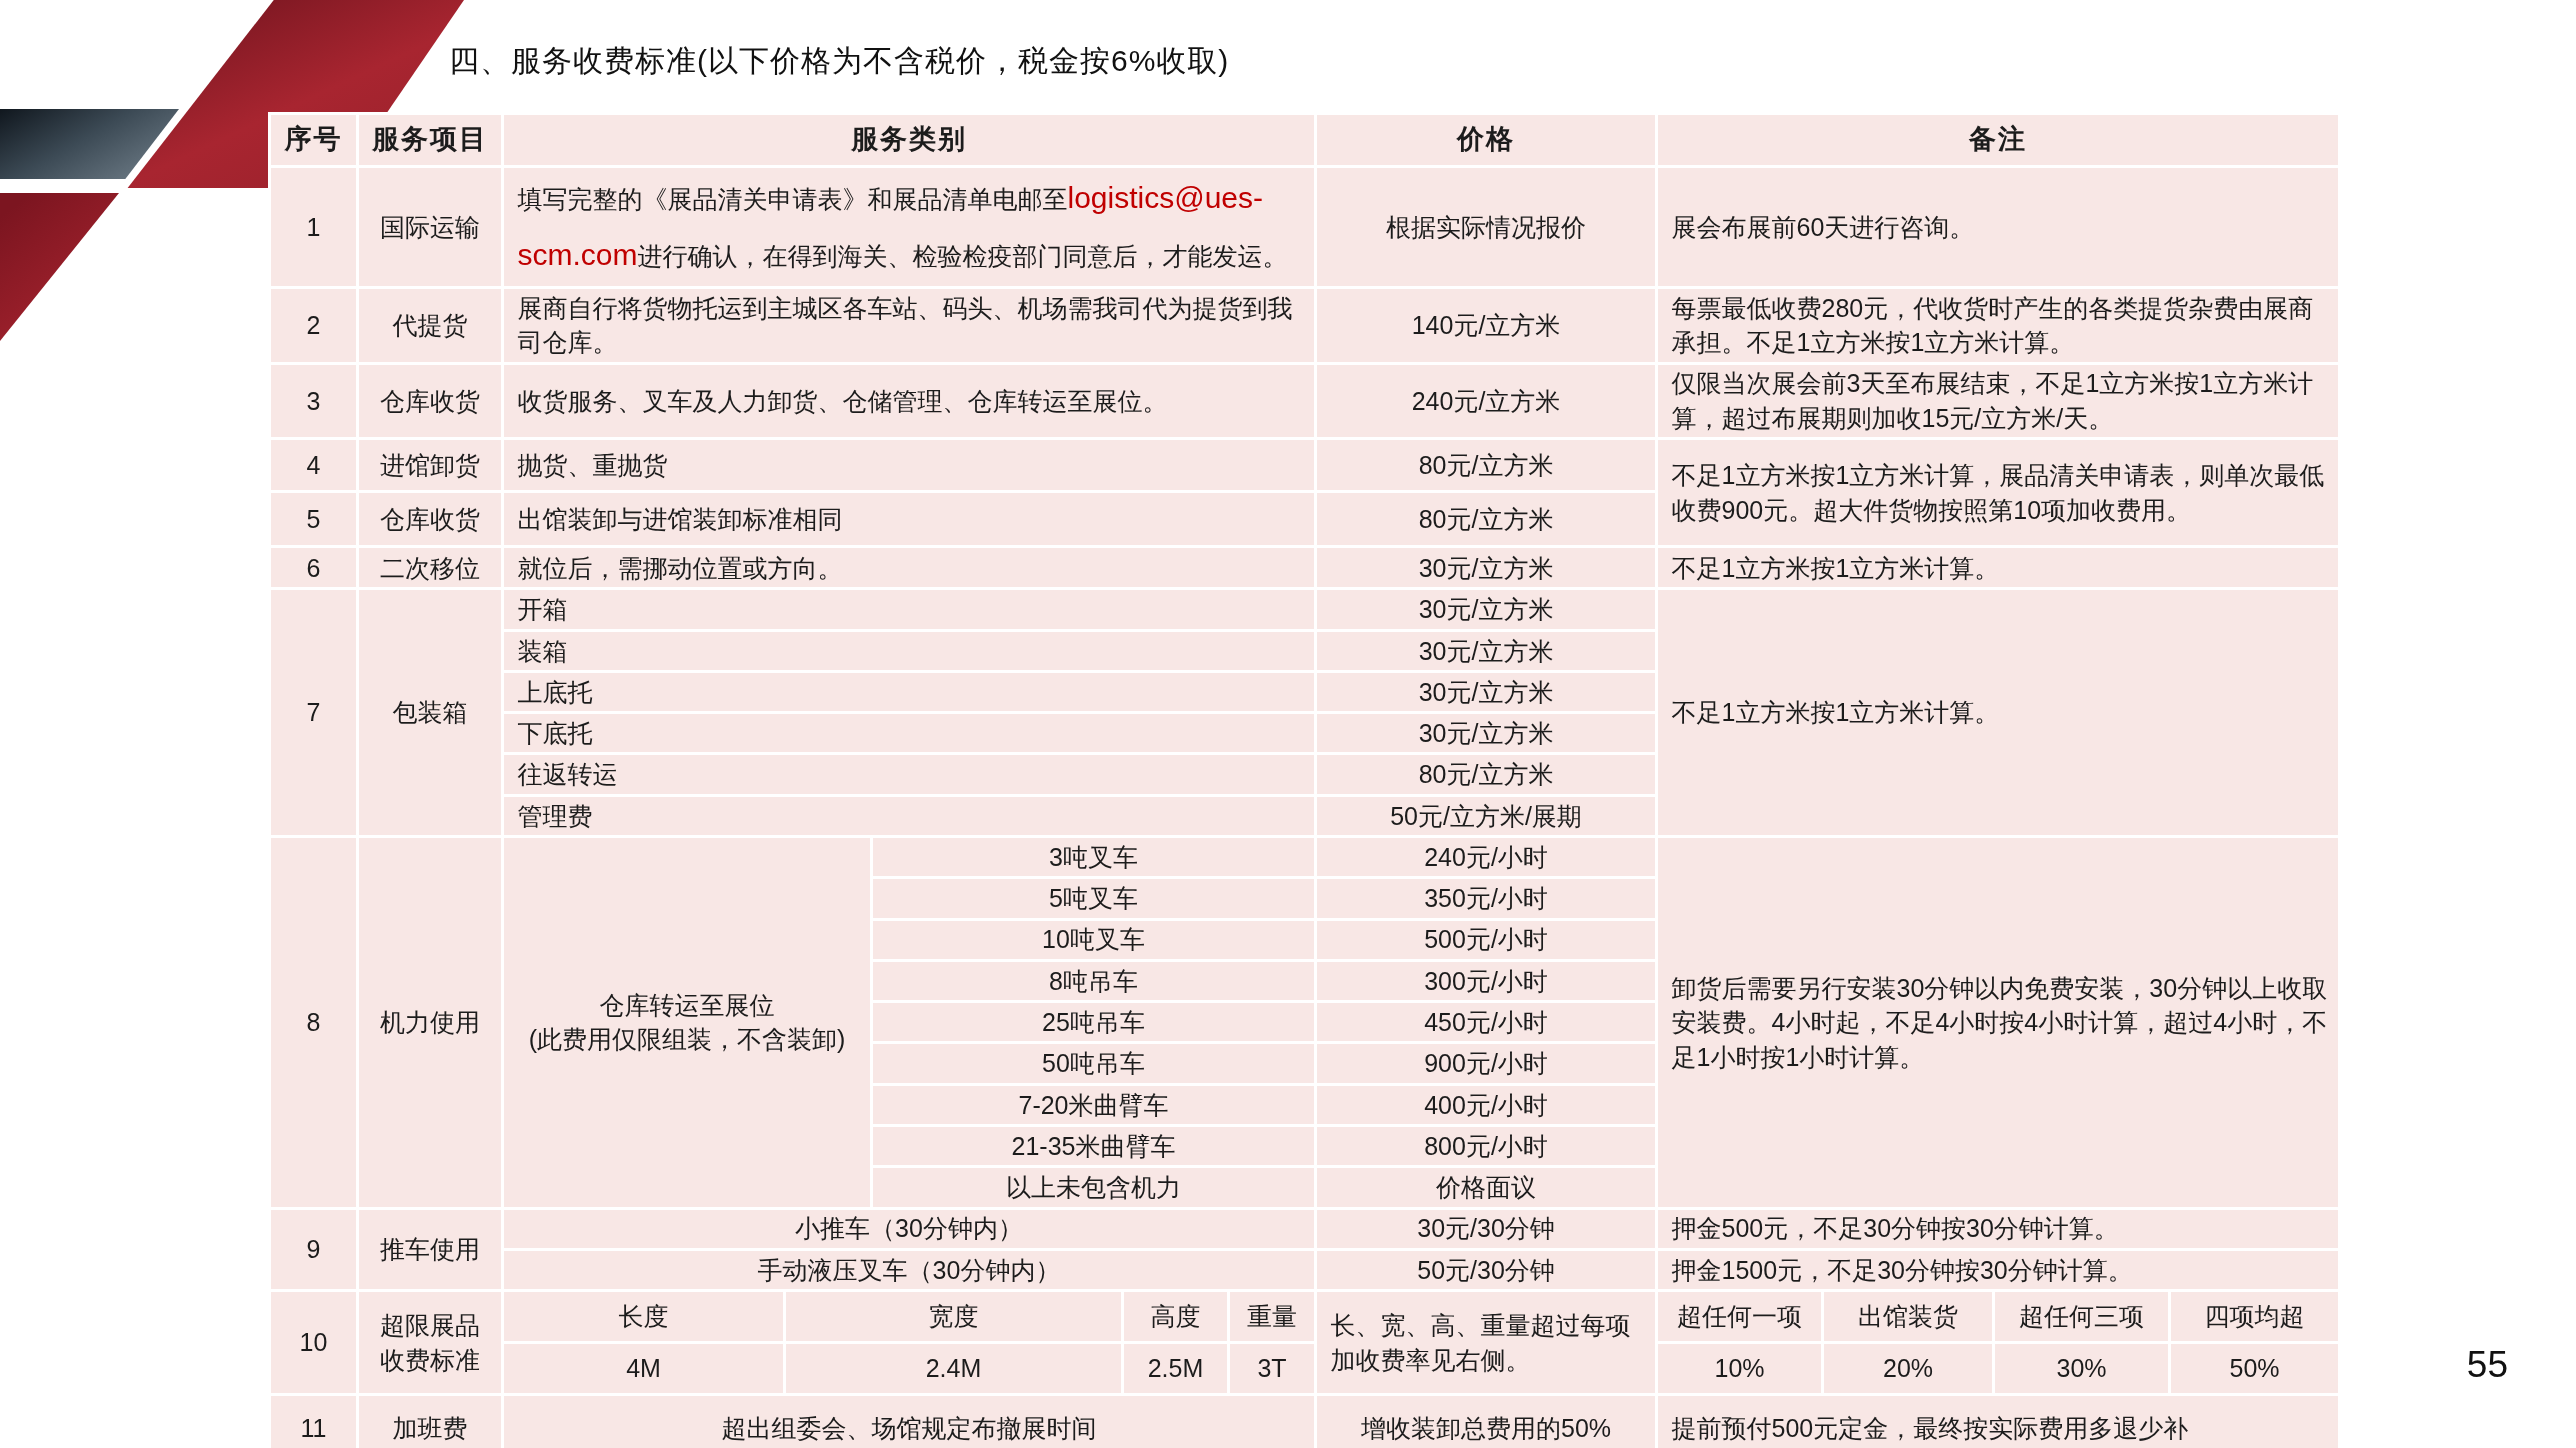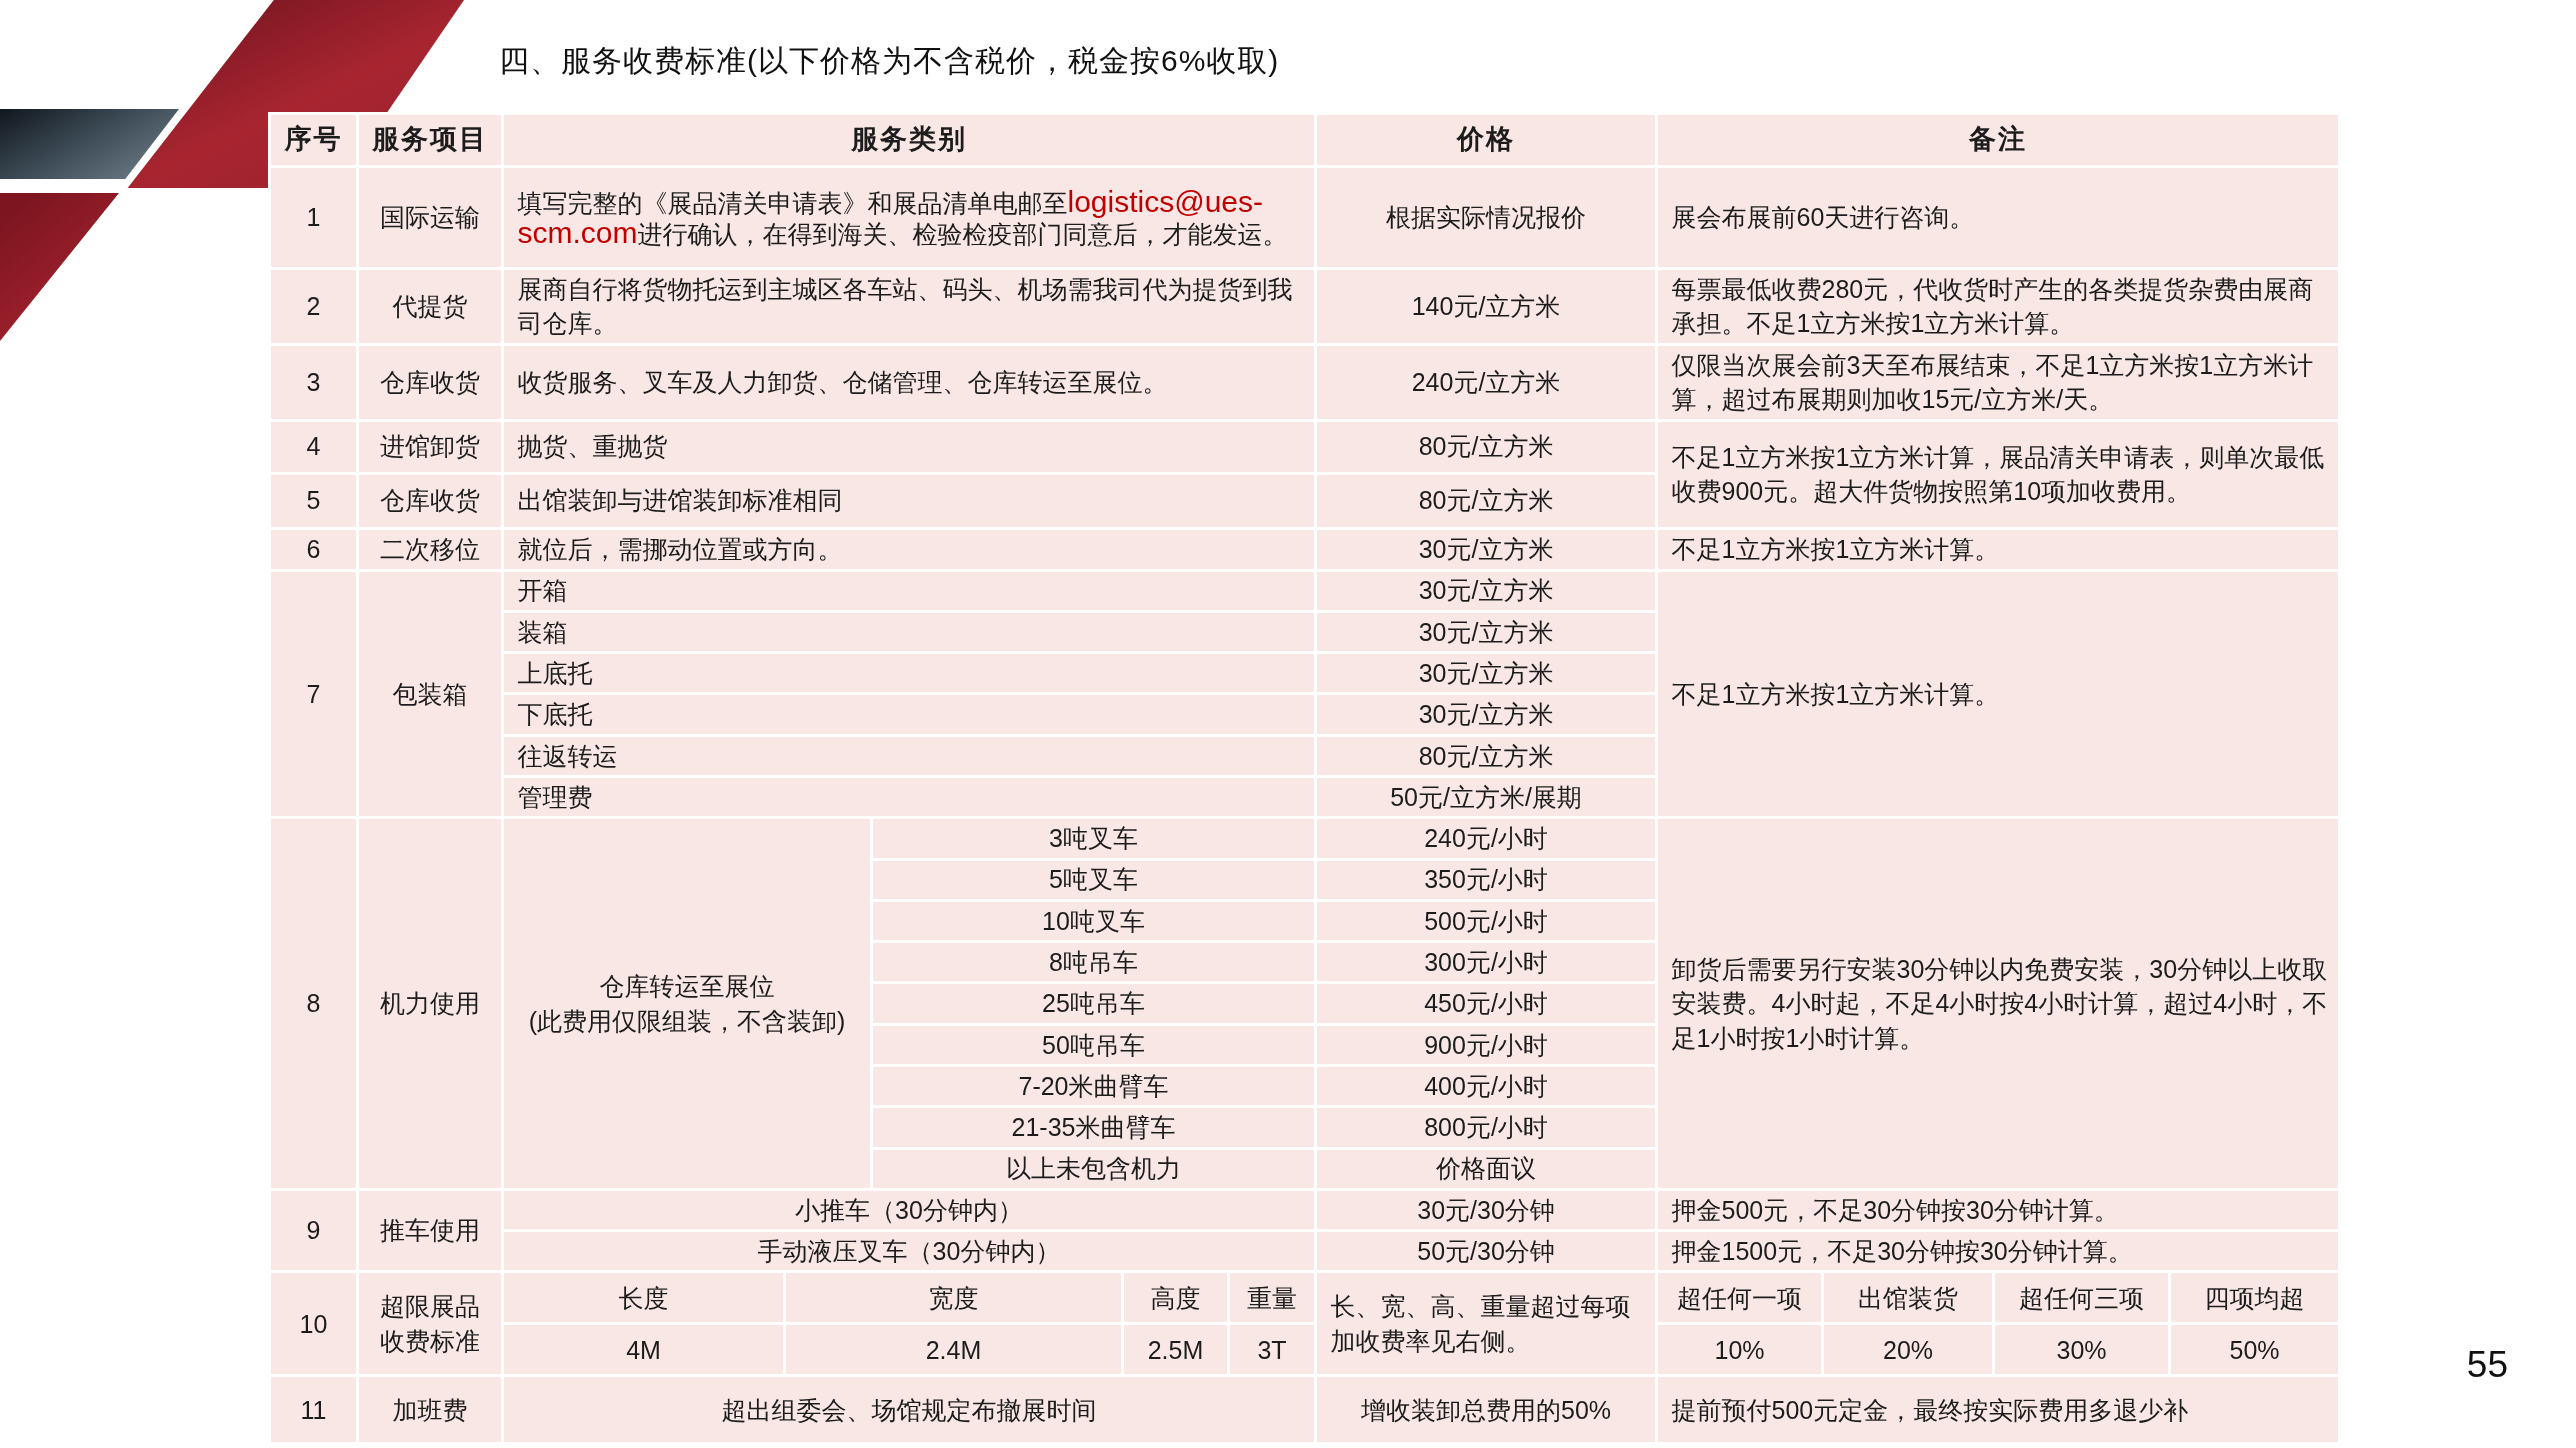--- a/index.html
+++ b/index.html
@@ -21,21 +21,21 @@
     background:linear-gradient(150deg,#10171e 0%,#3c4a55 45%,#76848f 100%);
     clip-path:polygon(0 0,100% 0,70% 100%,0 100%);
   }
   .deco-red-triangle{
     left:0;top:193px;width:119px;height:148px;
     background:linear-gradient(140deg,#7c1520 10%,#aa2530 90%);
     clip-path:polygon(0 0,100% 0,0 100%);
   }
   
   .page-title{
-    position:absolute;left:499px;top:41px;z-index:3;
+    position:absolute;left:449px;top:41px;z-index:3;
     font-size:30px;color:#111;letter-spacing:1px;white-space:nowrap;
   }
   .page-number{
     position:absolute;right:68px;top:1344px;z-index:3;
     font-size:37px;color:#111;
   }
   
   table.fee{
     position:absolute;left:268px;top:112px;z-index:2;
     border-collapse:collapse;table-layout:fixed;
@@ -45,21 +45,21 @@
     background:#f8e7e5;
     border:3.9px solid #ffffff;
     font-size:25px;line-height:1.38;
     text-align:center;vertical-align:middle;
     padding:1.9px 9.7px;
     overflow:hidden;
   }
   table.fee td.th{font-weight:bold;font-size:27px;letter-spacing:1.9px;text-align:center;}
   table.fee td.left{text-align:left;padding-left:13.5px;}
   table.fee td.item{padding:1.9px 11.6px;}
-  table.fee td.desc1{line-height:29px;margin-left:44px;}
+  table.fee td.desc1{line-height:55px;margin-left:44px;}
   .email{color:#c00000;font-size:30px;}
 </style>
 </head>
 <body>
 
 <div class="deco deco-red-band"></div>
 <div class="deco deco-gray-band"></div>
 <div class="deco deco-red-triangle"></div>
 
 <div class="page-title">四、服务收费标准(以下价格为不含税价，税金按6%收取)</div>

